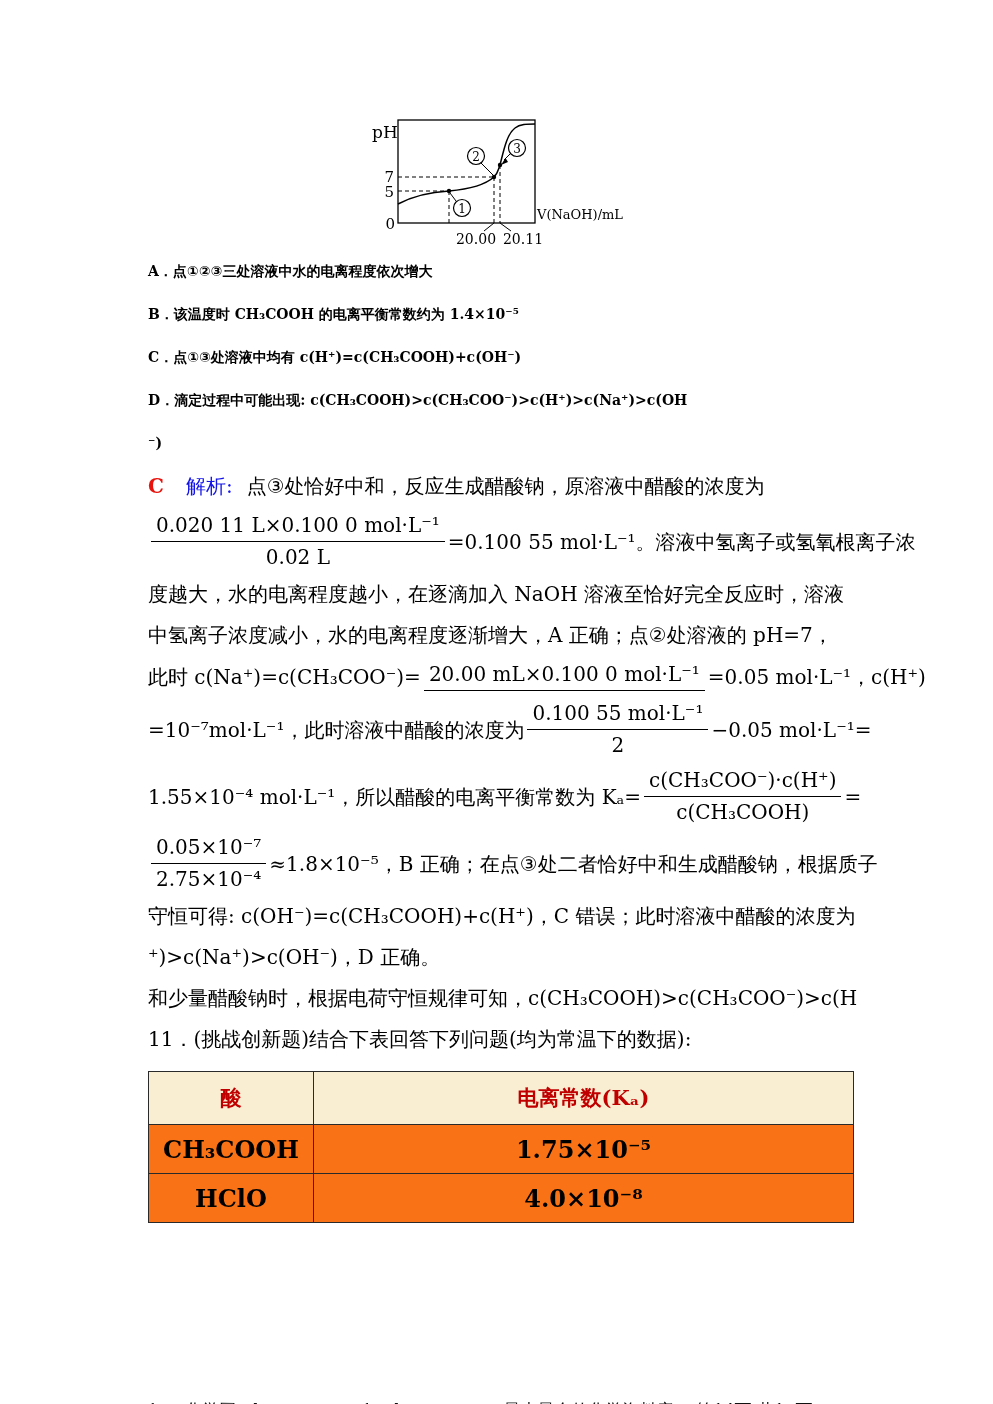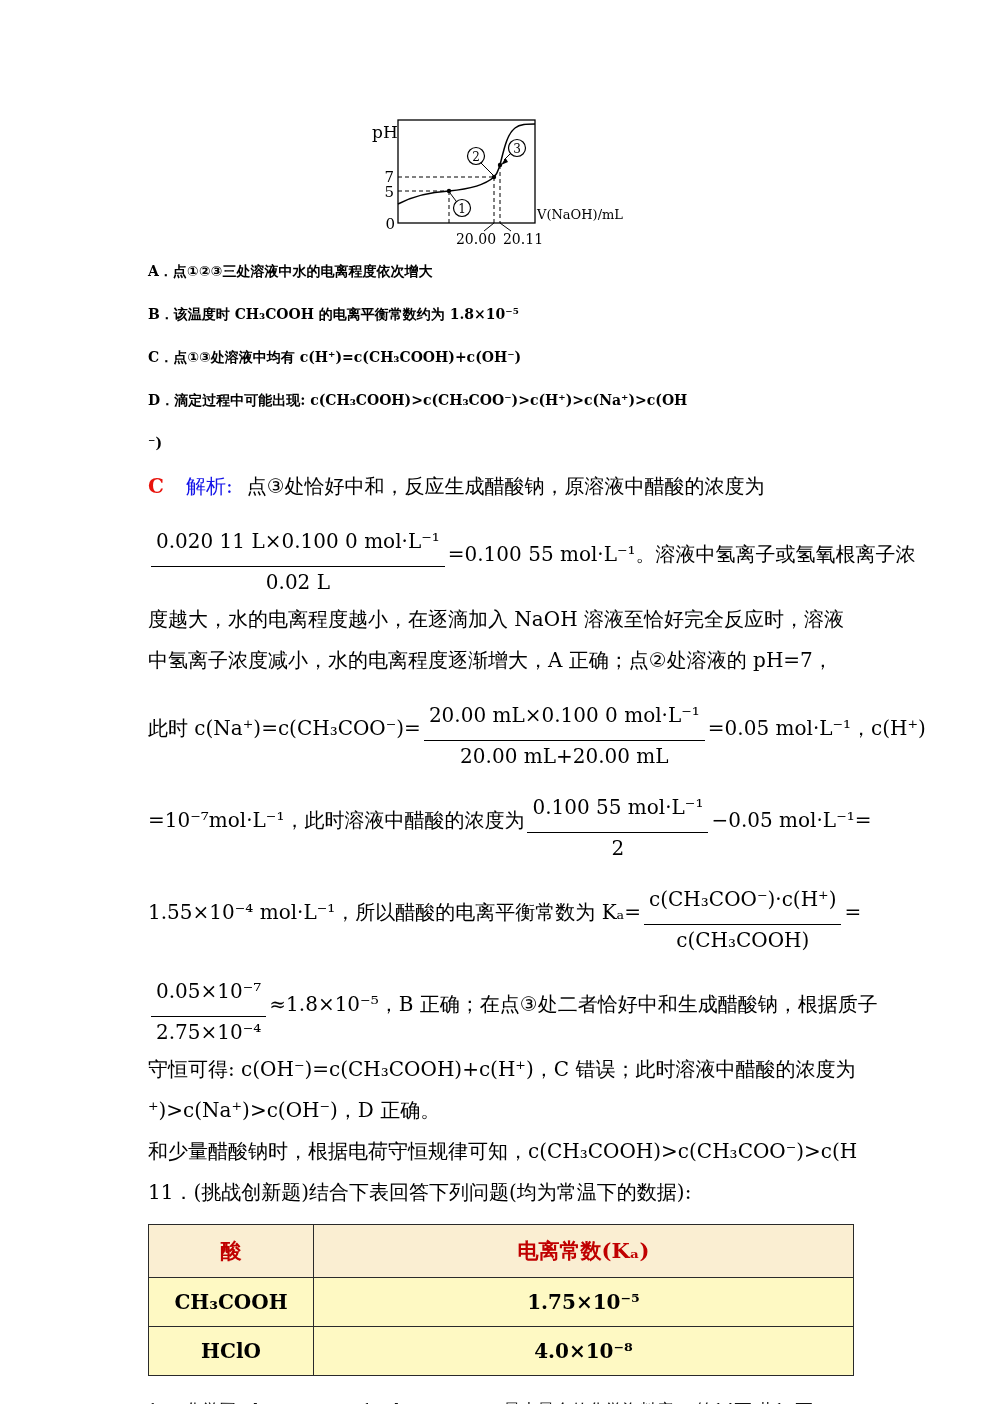--- a/index.html
+++ b/index.html
@@ -9,27 +9,27 @@
   .content{padding-left:148px;width:760px;}
   .graph-wrap{margin:107px 0 0 217px;}
   .graph-wrap svg{display:block;}
   .opt{font-size:14px;line-height:28px;margin-bottom:15px;font-weight:bold;white-space:nowrap;}
   .sol{margin-top:12px;}
   .sol-row{font-size:20px;line-height:28px;margin-bottom:13px;display:flex;align-items:center;white-space:nowrap;}
   .sol-row.has-frac{margin-bottom:10px;}
   .ans{color:#e8130c;font-weight:bold;margin-right:22px;}
   .jiexi{color:#1313e8;font-weight:normal;margin-right:14px;}
   .frac{display:inline-flex;flex-direction:column;text-align:center;margin:0 3px;}
-  .frac .num{line-height:25px;padding:0 5px 12px;border-bottom:1.4px solid #000;margin-top:16px;}
+  .frac .num{line-height:25px;padding:0 5px 3px;border-bottom:1.4px solid #000;}
   .frac .den{line-height:25px;padding:3px 5px 0;}
   .q11{font-size:20px;line-height:28px;font-weight:normal;white-space:nowrap;}
   table.ka{border-collapse:collapse;margin:18px 0 0 0;width:706px;table-layout:fixed;}
   table.ka th,table.ka td{border:1.6px solid #2a2a2a;text-align:center;}
   table.ka th{height:50px;background:#faeed2;color:#c00000;font-size:21px;font-weight:bold;}
-  table.ka td{height:46px;font-size:20px;font-weight:bold;background:#fef9c3;margin-top:32px;}
+  table.ka td{height:46px;font-size:24px;font-weight:bold;background:#f97316;margin-top:32px;}
   .col-acid{width:162px;}
   .footer{position:absolute;top:1292px;left:0;width:960px;text-align:center;font-size:17px;color:#111;}
   .fig-text{font-family:"DejaVu Serif","DejaVu Sans",serif;}
 </style>
 </head>
 <body>
 
 <div class="page">
   <div class="content">
 
@@ -75,21 +75,21 @@
         <text class="fig-text" x="29" y="75" text-anchor="end" font-size="15">7</text>
         <text class="fig-text" x="29" y="90" text-anchor="end" font-size="15">5</text>
         <text class="fig-text" x="30" y="122" text-anchor="end" font-size="15">0</text>
         <text class="fig-text" x="111" y="137" text-anchor="middle" font-size="14">20.00</text>
         <text class="fig-text" x="158" y="137" text-anchor="middle" font-size="14">20.11</text>
         <text class="fig-text" x="172" y="112" font-size="13">V(NaOH)/mL</text>
       </svg>
     </div>
 
     <div class="opt">A．点①②③三处溶液中水的电离程度依次增大</div>
-    <div class="opt">B．该温度时 CH₃COOH 的电离平衡常数约为 1.8×10⁻⁵</div>
+    <div class="opt">B．该温度时 CH₃COOH 的电离平衡常数约为 1.4×10⁻⁵</div>
     <div class="opt">C．点①③处溶液中均有 c(H⁺)=c(CH₃COOH)+c(OH⁻)</div>
     <div class="opt">D．滴定过程中可能出现: c(CH₃COOH)&gt;c(CH₃COO⁻)&gt;c(H⁺)&gt;c(Na⁺)&gt;c(OH</div>
     <div class="opt">⁻)</div>
 
     <div class="sol">
       <div class="sol-row">
         <span class="ans">C</span>
         <span class="jiexi">解析:</span>
         <span>点③处恰好中和，反应生成醋酸钠，原溶液中醋酸的浓度为</span>
       </div>
@@ -103,21 +103,20 @@
       <div class="sol-row">
         <span>度越大，水的电离程度越小，在逐滴加入 NaOH 溶液至恰好完全反应时，溶液</span>
       </div>
       <div class="sol-row">
         <span>中氢离子浓度减小，水的电离程度逐渐增大，A 正确；点②处溶液的 pH=7，</span>
       </div>
       <div class="sol-row has-frac">
         <span>此时 c(Na⁺)=c(CH₃COO⁻)=</span>
         <span class="frac">
           <span class="num">20.00 mL×0.100 0 mol·L⁻¹</span>
-          <span class="den">20.00 mL+20.00 mL</span>
         </span>
         <span>=0.05 mol·L⁻¹，c(H⁺)</span>
       </div>
       <div class="sol-row has-frac">
         <span>=10⁻⁷mol·L⁻¹，此时溶液中醋酸的浓度为</span>
         <span class="frac">
           <span class="num">0.100 55 mol·L⁻¹</span>
           <span class="den">2</span>
         </span>
         <span>−0.05 mol·L⁻¹=</span>

